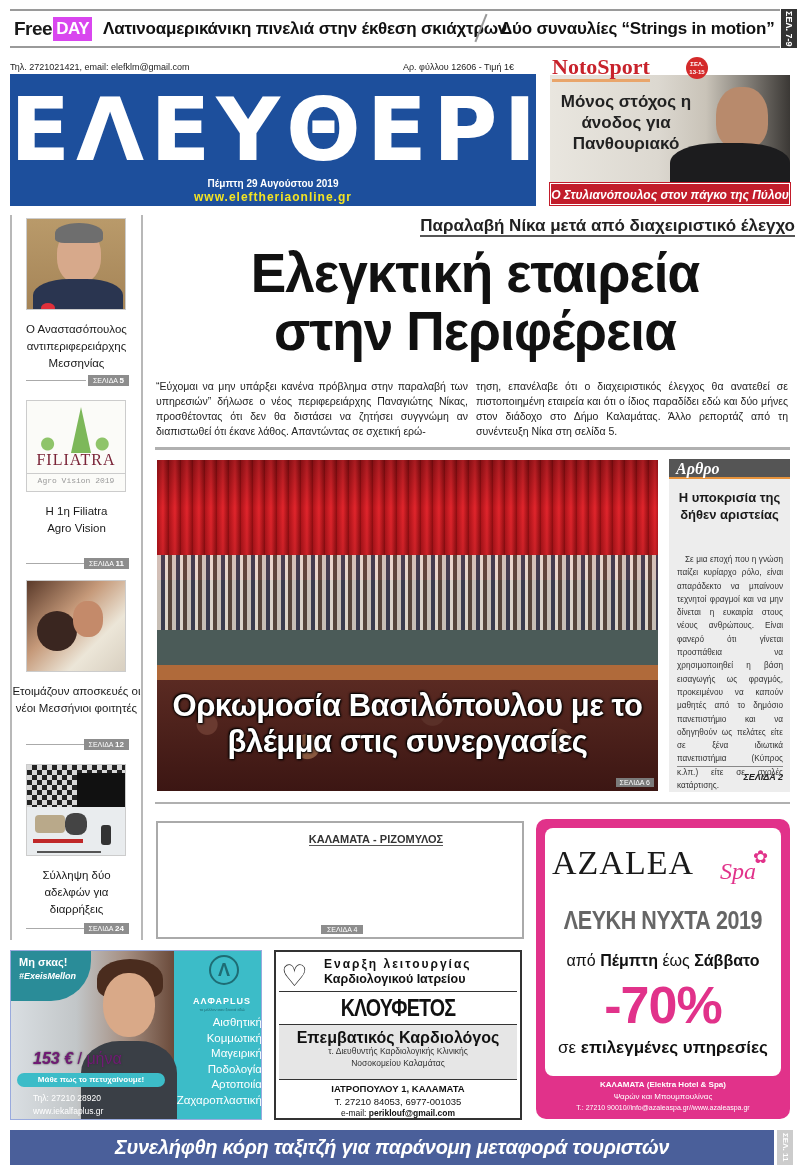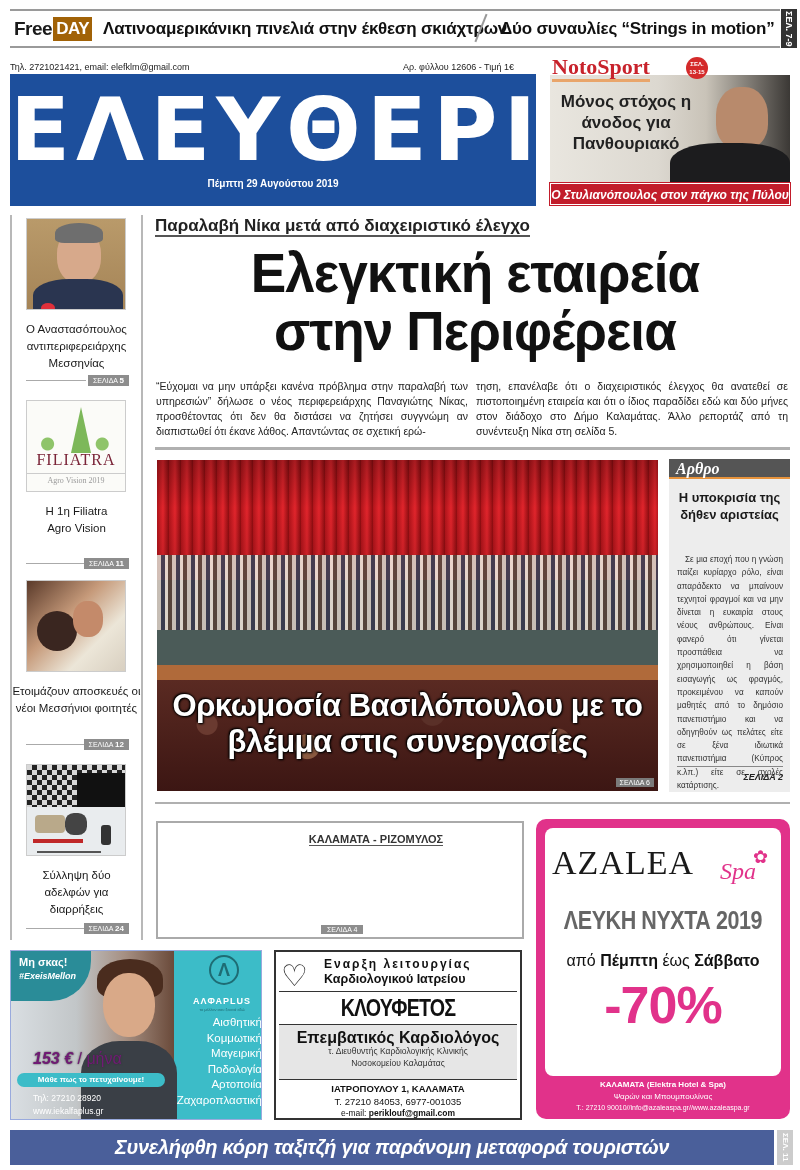--- a/index.html
+++ b/index.html
@@ -4,21 +4,21 @@
 <style>
   * { box-sizing: border-box; margin: 0; padding: 0; }
   html, body { width: 800px; height: 1170px; background: #ffffff; overflow: hidden; }
   body { position: relative; font-family: "Liberation Sans", sans-serif; color: #111; }
   .abs { position: absolute; }
 
   
   #top-strip { left: 10px; top: 9px; width: 770px; height: 39px; border-top: 2px solid #9a9a9a; border-bottom: 2px solid #9a9a9a; }
   #freeday-logo { left: 4px; top: 6px; height: 24px; display: flex; align-items: stretch; font-weight: bold; font-size: 19px; letter-spacing: -0.5px; }
   #freeday-logo .free { color: #1a1a1a; padding-right: 1px; line-height: 24px; }
-  #freeday-logo .day { background: #a16207; color: #fff; padding: 0 3px; line-height: 24px; font-size: 17px; }
+  #freeday-logo .day { background: #d946ef; color: #fff; padding: 0 3px; line-height: 24px; font-size: 17px; }
   .teaser { top: 8px; font-size: 17px; font-weight: bold; color: #111; white-space: nowrap; letter-spacing: -0.2px; }
   #teaser-slash { left: 470px; top: 2px; width: 2px; height: 30px; background: #999; transform: rotate(22deg); }
   #page-tab-top { left: 781px; top: 9px; width: 16px; height: 39px; background: #333; color: #fff; font-size: 9px; font-weight: bold; writing-mode: vertical-rl; text-align: center; line-height: 16px; }
 
   
   .meta-line { top: 62px; font-size: 9px; color: #222; }
   #masthead { left: 10px; top: 74px; width: 526px; height: 132px; background: #1d4f9c; }
   #masthead-title { left: 0; top: 6px; width: 526px; text-align: center; color: #fff; font-family: "DejaVu Sans", sans-serif; font-weight: bold; font-size: 88px; letter-spacing: 6px; line-height: 100px; }
   #masthead-date { left: 0; top: 104px; width: 526px; text-align: center; color: #fff; font-size: 10px; font-weight: bold; }
   #masthead-url { left: 0; top: 116px; width: 526px; text-align: center; color: #f4e423; font-size: 12px; font-weight: bold; letter-spacing: 1px; }
@@ -36,21 +36,21 @@
   
   #sidebar { left: 10px; top: 215px; width: 133px; height: 725px; border-left: 2px solid #b8b8b8; border-right: 2px solid #b8b8b8; }
   .sb-item { position: absolute; left: 0; width: 129px; }
   .sb-img { position: absolute; left: 14px; width: 100px; height: 92px; border: 1px solid #ccc; overflow: hidden; }
   .sb-caption { position: absolute; left: 0; width: 129px; text-align: center; font-size: 11.5px; line-height: 17px; color: #1a1a1a; }
   .sb-page { position: absolute; right: 12px; height: 11px; background: #8d8d8d; color: #fff; font-size: 7px; line-height: 11px; padding: 0 5px; }
   .sb-page b { font-size: 8px; }
   .sb-rule { position: absolute; left: 14px; height: 1px; background: #aaa; }
 
   
-  #kicker { left: 155px; top: 216px; width: 640px; text-align: left; font-size: 17px; font-weight: bold; color: #222; }
+  #kicker { left: 155px; top: 216px; width: 640px; text-align: right; font-size: 17px; font-weight: bold; color: #222; }
   #kicker span { border-bottom: 2px solid #555; padding-bottom: 0; }
   #lead-headline { left: 155px; top: 244px; width: 640px; text-align: center; font-size: 56px; font-weight: bold; line-height: 58px; letter-spacing: -1px; color: #111; transform: scaleX(0.95); }
   .lead-col { top: 379px; width: 312px; font-size: 10.5px; line-height: 15px; color: #222; text-align: justify; }
   #lead-rule { left: 155px; top: 447px; width: 635px; height: 3px; background: #b0b0b0; }
 
   
   #main-photo { left: 157px; top: 460px; width: 501px; height: 331px; overflow: hidden; background: #2a0906; }
   #main-photo .curtain { position: absolute; left: 0; top: 0; width: 100%; height: 120px; background: repeating-linear-gradient(90deg, #b0141a 0px, #e2252c 6px, #8d0c10 12px); }
   #main-photo .curtain-shade { position: absolute; left: 0; top: 0; width: 100%; height: 120px; background: linear-gradient(180deg, rgba(0,0,0,0.25) 0%, rgba(0,0,0,0) 40%, rgba(0,0,0,0.15) 100%); }
   #main-photo .crowd-stage { position: absolute; left: 0; top: 95px; width: 100%; height: 80px; background: repeating-linear-gradient(90deg, #d8d2c8 0 4px, #3c4156 4px 8px, #efe9de 8px 11px, #5a4a40 11px 15px); opacity: 0.9; }
@@ -143,20 +143,21 @@
   <div id="teaser-slash" class="abs"></div>
   <div class="abs teaser" style="left:490px;">Δύο συναυλίες “Strings in motion”</div>
 </div>
 <div id="page-tab-top" class="abs">ΣΕΛ. 7-9</div>
 
 <div class="abs meta-line" style="left:10px;">Τηλ. 2721021421, email: elefklm@gmail.com</div>
 <div class="abs meta-line" style="left:403px;">Αρ. φύλλου 12606  -  Τιμή 1€</div>
 <div id="masthead" class="abs">
   <div id="masthead-title" class="abs">ΕΛΕΥΘΕΡΙΑ</div>
   <div id="masthead-date" class="abs">Πέμπτη 29 Αυγούστου 2019</div>
+  <div id="masthead-url" class="abs">www.eleftheriaonline.gr</div>
 </div>
 
 <div id="notosport" class="abs">
   <div id="notosport-photo" class="abs">
     <div class="head"></div>
     <div class="body"></div>
   </div>
   <div id="notosport-logo" class="abs">NotoSport</div>
   <div id="notosport-badge" class="abs">ΣΕΛ. 13-15</div>
   <div id="notosport-headline" class="abs">Μόνος στόχος η άνοδος για Πανθουριακό</div>
@@ -175,21 +176,21 @@
     <div class="sb-caption" style="top:106px;">Ο Αναστασόπουλος αντιπεριφερειάρχης Μεσσηνίας</div>
     <div class="sb-rule" style="top:165px;width:60px;"></div>
     <div class="sb-page" style="top:160px;"><span>ΣΕΛΙΔΑ</span> <b>5</b></div>
   </div>
 
   <div class="sb-item" style="top:182px;height:178px;">
     <div class="sb-img" style="top:3px;background:#fbfbf8;">
       <div style="position:absolute;left:44px;top:6px;width:0;height:0;border-left:10px solid transparent;border-right:10px solid transparent;border-bottom:46px solid #7db85a;"></div>
       <div style="position:absolute;left:8px;top:36px;width:84px;height:14px;background:radial-gradient(circle at 15% 50%,#8fc46a 0 6px,transparent 7px),radial-gradient(circle at 80% 50%,#8fc46a 0 6px,transparent 7px);"></div>
       <div style="position:absolute;left:0;top:50px;width:100%;text-align:center;font-family:'Liberation Serif',serif;font-size:16px;color:#7a2438;letter-spacing:1px;">FILIATRA</div>
-      <div style="position:absolute;left:0;top:72px;width:100%;text-align:center;font-family:Liberation Serif, serif;font-size:8px;color:#9a9a9a;border-top:1px solid #ccc;padding-top:2px;">Agro Vision 2019</div>
+      <div style="position:absolute;left:0;top:72px;width:100%;text-align:center;font-family:Liberation Mono, monospace;font-size:8px;color:#9a9a9a;border-top:1px solid #ccc;padding-top:2px;">Agro Vision 2019</div>
     </div>
     <div class="sb-caption" style="top:106px;width:129px;padding:0 30px;">Η 1η Filiatra Agro Vision</div>
     <div class="sb-rule" style="top:166px;width:60px;"></div>
     <div class="sb-page" style="top:161px;"><span>ΣΕΛΙΔΑ</span> <b>11</b></div>
   </div>
 
   <div class="sb-item" style="top:362px;height:180px;">
     <div class="sb-img" style="top:3px;background:linear-gradient(135deg,#5a3a2a 0%,#c69a7a 40%,#ece6d8 70%,#d8cfc0 100%);">
       <div style="position:absolute;left:10px;top:30px;width:40px;height:40px;border-radius:50%;background:#3a2620;"></div>
       <div style="position:absolute;left:46px;top:20px;width:30px;height:36px;border-radius:45%;background:#c48a6a;"></div>
@@ -255,20 +256,24 @@
     <div id="azalea-spa" class="abs">Spa</div>
     <div id="azalea-flower" class="abs">✿</div>
     <div id="azalea-event" class="abs">ΛΕΥΚΗ ΝΥΧΤΑ 2019</div>
     <div id="azalea-dates" class="abs">
       <span>από</span>
       <b>Πέμπτη</b>
       <span>έως</span>
       <b>Σάββατο</b>
     </div>
     <div id="azalea-discount" class="abs">-70%</div>
+    <div id="azalea-services" class="abs">
+      <span>σε</span>
+      <b>επιλεγμένες υπηρεσίες</b>
+    </div>
   </div>
   <div class="abs azalea-foot" style="top:261px;">ΚΑΛΑΜΑΤΑ (Elektra Hotel &amp; Spa)</div>
   <div class="abs azalea-foot" style="top:273px;font-weight:normal;">Ψαρών και Μπουμπουλίνας</div>
   <div class="abs azalea-foot" style="top:285px;font-weight:normal;font-size:7px;">Τ.: 27210 90010//info@azaleaspa.gr//www.azaleaspa.gr</div>
 </div>
 
 <div id="alfa" class="abs">
   <div id="alfa-photo" class="abs">
     <div class="hair"></div>
     <div class="face"></div>

